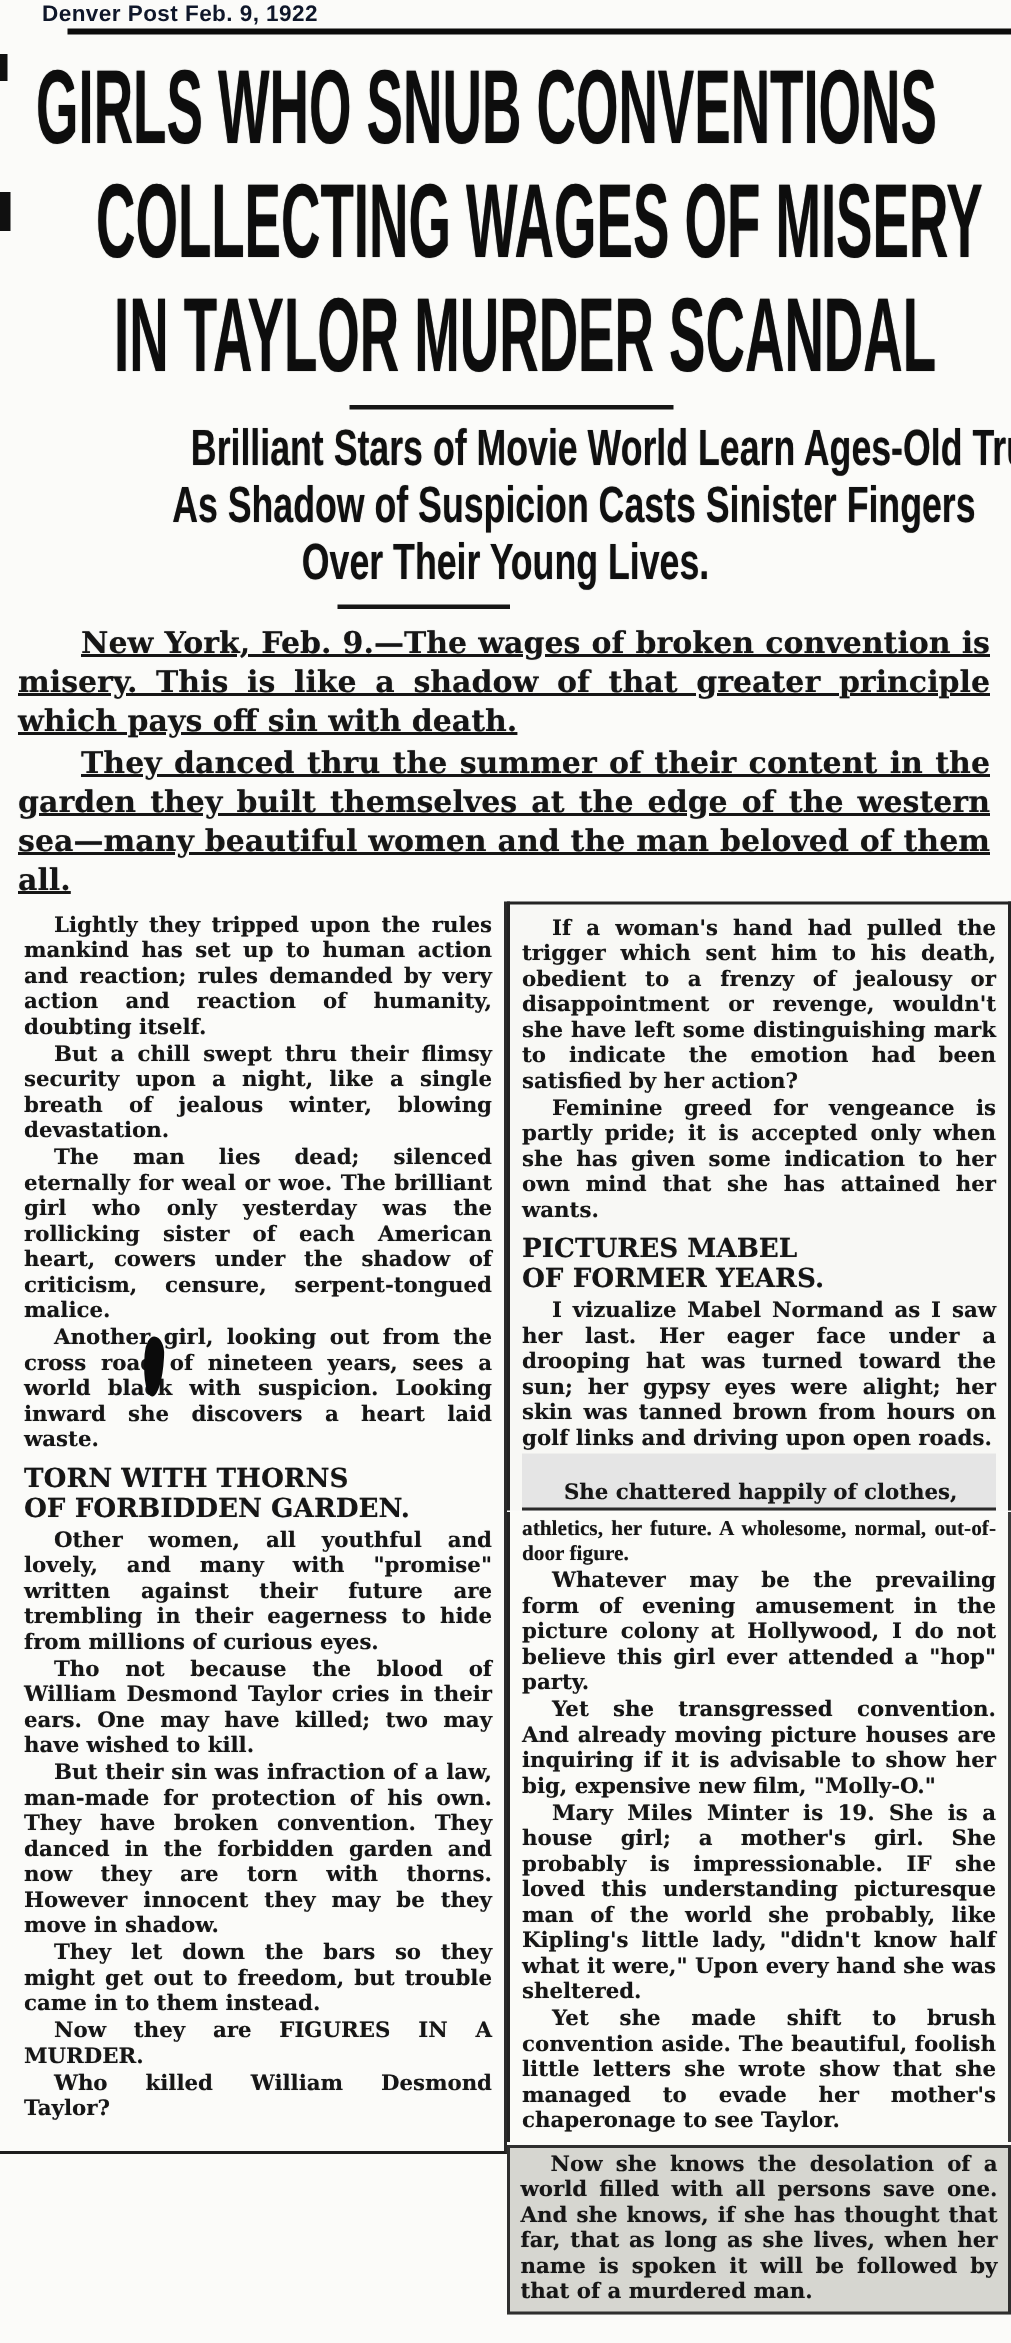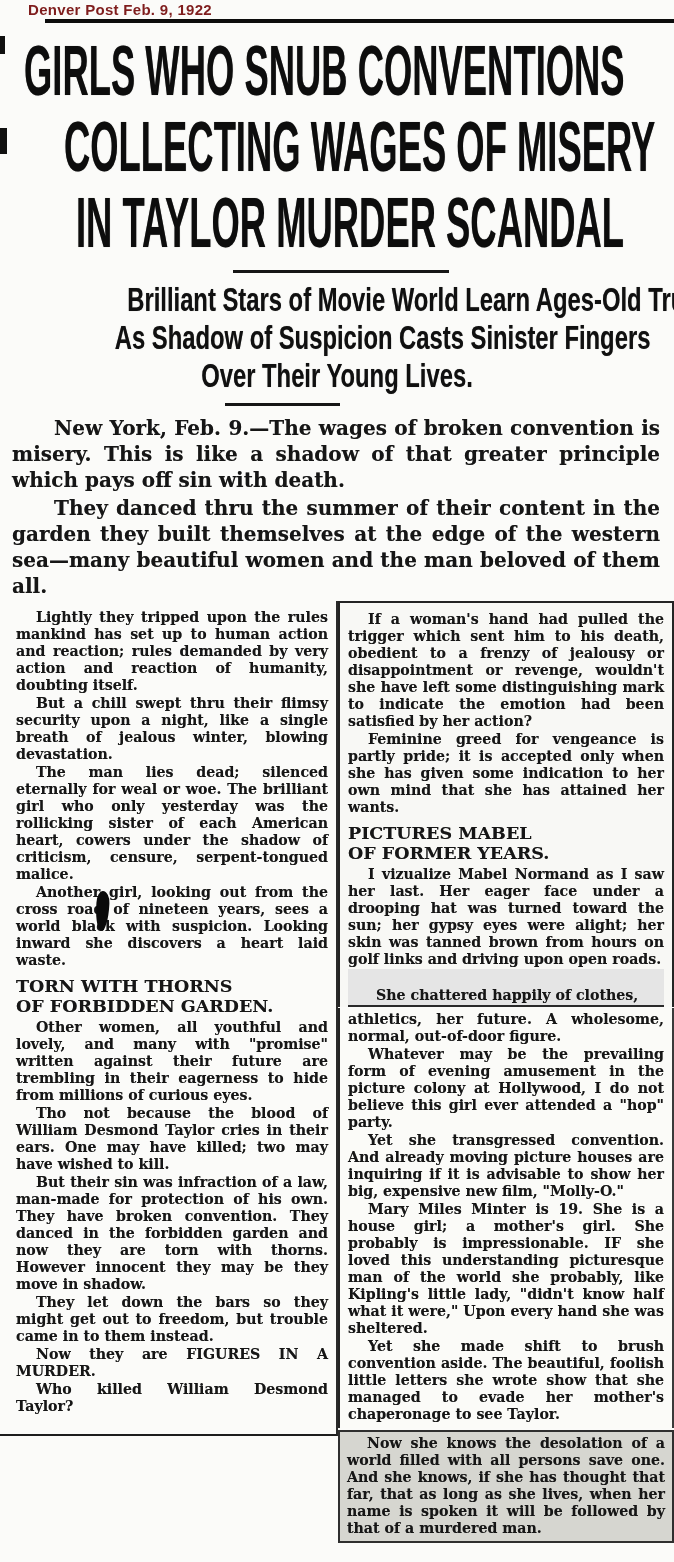--- a/index.html
+++ b/index.html
@@ -5,21 +5,21 @@
   html,body { margin:0; padding:0; background:#e8e8e6; }
   .page {
     position:relative; width:674px; height:1562px; margin:0 auto;
     background:#fbfbf9; color:#161616; overflow:hidden;
     font-family:"DejaVu Serif", serif;
   }
   
   .masthead {
     margin:2px 0 0 28px;
     font:700 15px/16px "Liberation Sans", sans-serif;
-    letter-spacing:.3px; color:#7f1d1d;
+    letter-spacing:.3px; color:#0f172a;
   }
   .top-rule { height:4px; background:#0c0c0c; margin:1px 0 0 45px; }
 
   
   .headline { margin:10px 0 0 24px; }
   .hl-line { height:76px; white-space:nowrap; }
   .hl-line > span {
     display:inline-block; white-space:nowrap;
     font:700 70px/76px "Liberation Sans", sans-serif;
     transform:scaleX(.52); transform-origin:0 50%;
@@ -41,21 +41,21 @@
   }
   .divider-b { width:115px; height:3px; background:#161616; margin:9px 0 0 225px; }
 
   .byline { margin-top:9px; text-align:center; font:700 17px/20px "DejaVu Serif", serif; }
 
   .lead {
     margin:8px 14px 0 12px;
     font:700 20px/26px "DejaVu Serif", serif;
     text-align:justify; text-shadow:0 0 .6px rgba(0,0,0,.45);
   }
-  .lead p { margin:0 0 2px; text-indent:42px; }
+  .lead p { margin:0 0 2px; text-indent:42px;text-decoration:underline; }
 
   
   .columns { display:flex; align-items:flex-start; margin-top:2px; }
   .col {
     font:700 14.2px/17px "DejaVu Serif", serif;
     text-align:justify; text-shadow:0 0 .5px rgba(0,0,0,.4);
   }
   .col p { margin:0 0 1px; text-indent:20px; }
   .col-heading { font-size:17.5px; line-height:20px; margin:7px 0 3px; text-align:left; text-indent:0; }
   .col-heading div { text-indent:0; }
@@ -73,21 +73,21 @@
   }
   .clip-line {
     text-indent:20px; background:#e5e5e5;
     margin:0 -8px; padding:18px 8px 1px;
     border-bottom:2px solid #2a2a2a;
   }
   .rc-box2 {
     border-left:2px solid #242424; border-right:2px solid #3a3a3a;
     padding:3px 8px 4px; background:#fbfbf8;
   }
-  .cont { text-indent:0 !important; }
+  .cont { text-indent:0 !important;font-family:Liberation Serif, serif; }
   .rc-final {
     margin-top:2px; border:2px solid #2f2f2f;
     background:#d6d6d0; padding:3px 7px 4px;
   }
   .rc-final p { margin:0; }
 
   
   .ink-blot {
     position:absolute; left:96px; top:290px; width:13px; height:40px;
     background:#0b0b0b; border-radius:45% 55% 50% 50% / 30% 30% 65% 60%;

